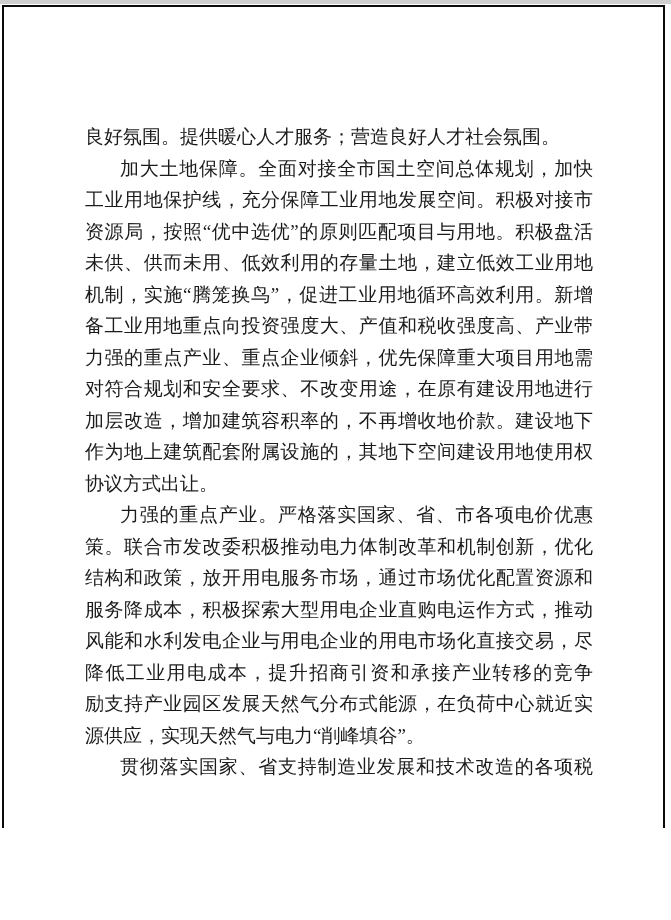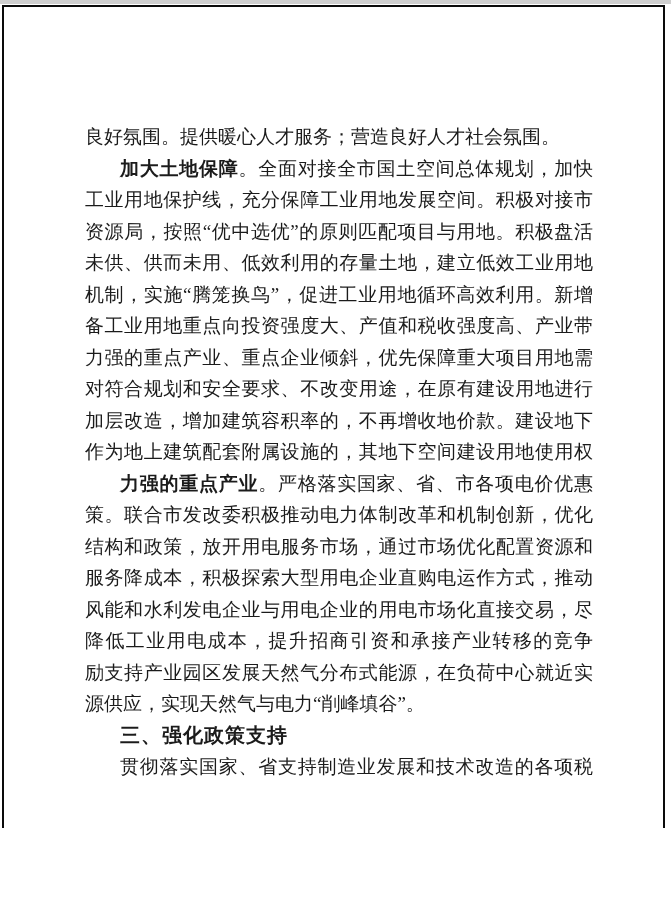--- a/index.html
+++ b/index.html
@@ -41,21 +41,21 @@
     text-align-last:justify;
     word-break:break-all;
   }
   .line.last{
     text-align:left;
     text-align-last:auto;
   }
   .line.indent{text-indent:35px;}
   .run{color:var(--ink);}
   .run.bold{
-    font-weight:bold;
+    font-weight:normal;
     font-family:"Liberation Sans","DejaVu Sans",sans-serif;
   }
   .paragraph.heading .run.bold{
     font-family:"Liberation Serif","DejaVu Serif",serif;
     font-size:20px;
     letter-spacing:1px;
   }
   .page-num{
     position:absolute;left:569px;top:877px;
     font-size:16px;color:#222222;
@@ -76,32 +76,30 @@
         <div class="line indent"><span class="run bold">加大土地保障</span><span class="run">。全面对接全市国土空间总体规划，加快确定</span></div>
         <div class="line"><span class="run">工业用地保护线，充分保障工业用地发展空间。积极对接市自然</span></div>
         <div class="line"><span class="run">资源局，按照“优中选优”的原则匹配项目与用地。积极盘活批而</span></div>
         <div class="line"><span class="run">未供、供而未用、低效利用的存量土地，建立低效工业用地退出</span></div>
         <div class="line"><span class="run">机制，实施“腾笼换鸟”，促进工业用地循环高效利用。新增或储</span></div>
         <div class="line"><span class="run">备工业用地重点向投资强度大、产值和税收强度高、产业带动能</span></div>
         <div class="line"><span class="run">力强的重点产业、重点企业倾斜，优先保障重大项目用地需求。</span></div>
         <div class="line"><span class="run">对符合规划和安全要求、不改变用途，在原有建设用地进行厂房</span></div>
         <div class="line"><span class="run">加层改造，增加建筑容积率的，不再增收地价款。建设地下空间</span></div>
         <div class="line"><span class="run">作为地上建筑配套附属设施的，其地下空间建设用地使用权可以</span></div>
+        <div class="line last"><span class="run">协议方式出让。</span></div>
       </div>
       <div class="paragraph">
         <div class="line indent"><span class="run bold">力强的重点产业</span><span class="run">。严格落实国家、省、市各项电价优惠政</span></div>
         <div class="line"><span class="run">策。联合市发改委积极推动电力体制改革和机制创新，优化电价</span></div>
         <div class="line"><span class="run">结构和政策，放开用电服务市场，通过市场优化配置资源和创新</span></div>
         <div class="line"><span class="run">服务降成本，积极探索大型用电企业直购电运作方式，推动光伏、</span></div>
         <div class="line"><span class="run">风能和水利发电企业与用电企业的用电市场化直接交易，尽可能</span></div>
         <div class="line"><span class="run">降低工业用电成本，提升招商引资和承接产业转移的竞争力。鼓</span></div>
         <div class="line"><span class="run">励支持产业园区发展天然气分布式能源，在负荷中心就近实现能</span></div>
         <div class="line last"><span class="run">源供应，实现天然气与电力“削峰填谷”。</span></div>
       </div>
-      <div class="paragraph heading">
-        <div class="line indent last"><span class="run bold">三、强化政策支持</span></div>
-      </div>
       <div class="paragraph">
         <div class="line indent"><span class="run">贯彻落实国家、省支持制造业发展和技术改造的各项税收优</span></div>
       </div>
     </div>
   <div class="page-num">88</div>
 </div>
 
 </body></html>

